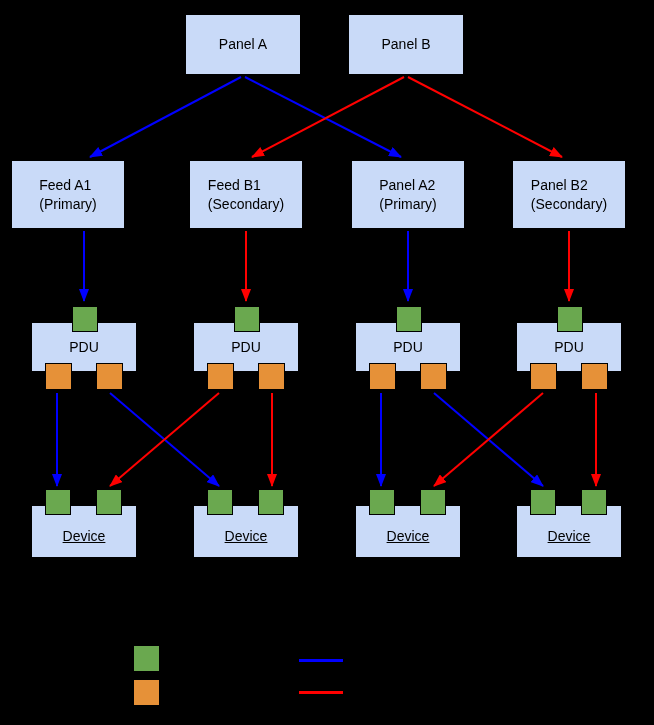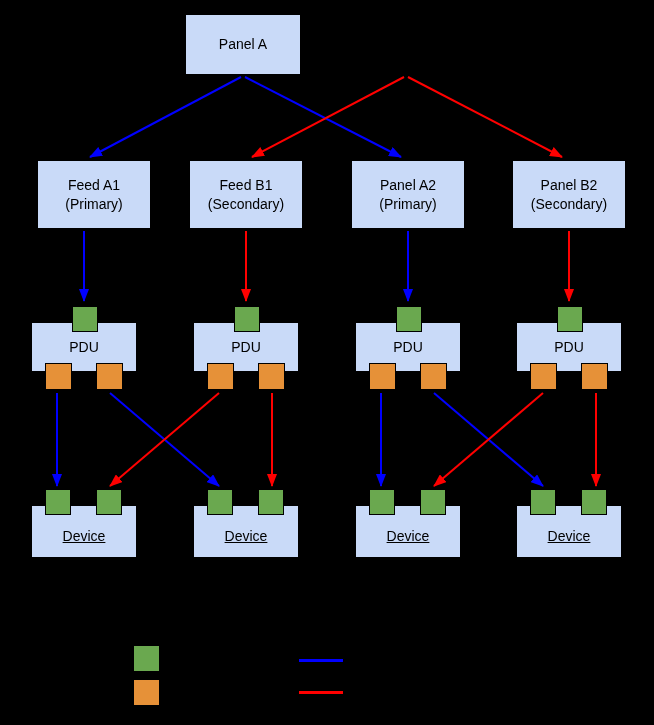--- a/index.html
+++ b/index.html
@@ -31,21 +31,21 @@
     position: absolute;
     background: var(--node_fill, #c9daf8);
     border: 1px solid var(--node_border, #000);
     box-sizing: border-box;
     display: flex;
     align-items: center;
     justify-content: center;
     color: var(--text, #000);
     font-size: 14px;
   }
-  .node .label { text-align: center; line-height: 1.3; }
+  .node .label { line-height: 1.3; }
   .node .label .l1, .node .label .l2 { display: block; }
 
   .port {
     position: absolute;
     box-sizing: border-box;
     border: 1px solid var(--node_border, #000);
   }
   .input-port {
     width: 26px; height: 26px;
     background: var(--input_port, #6aa84f);
@@ -100,22 +100,25 @@
 
     <path class="wire blue" d="M381,393 L381,486" marker-end="url(#mb)"></path>
     <path class="wire blue" d="M434,393 L543,486" marker-end="url(#mb)"></path>
     <path class="wire red" d="M543,393 L434,486" marker-end="url(#mr)"></path>
     <path class="wire red" d="M596,393 L596,486" marker-end="url(#mr)"></path>
   </svg>
 
   <div class="node panel" style="left:185px;top:14px;width:116px;height:61px">
     <span class="label">Panel A</span>
   </div>
+  <div class="node panel" style="left:348px;top:14px;width:116px;height:61px">
+    <span class="label">Panel B</span>
+  </div>
 
-  <div class="node feed" style="left:37px;top:160px;width:114px;height:69px">
+  <div class="node feed" style="left:11px;top:160px;width:114px;height:69px">
     <span class="label">
       <span class="l1">Feed A1</span>
       <span class="l2">(Primary)</span>
     </span>
   </div>
   <div class="node feed" style="left:189px;top:160px;width:114px;height:69px">
     <span class="label">
       <span class="l1">Feed B1</span>
       <span class="l2">(Secondary)</span>
     </span>

